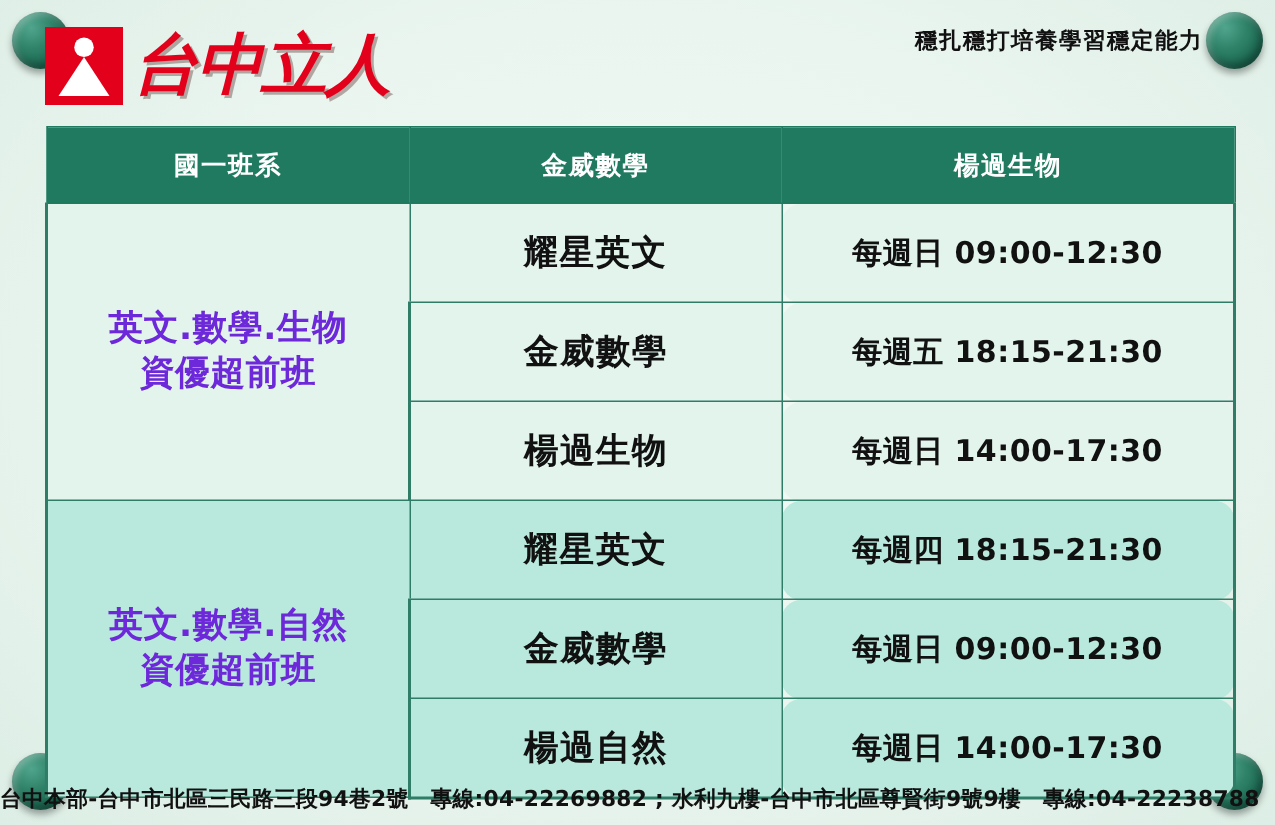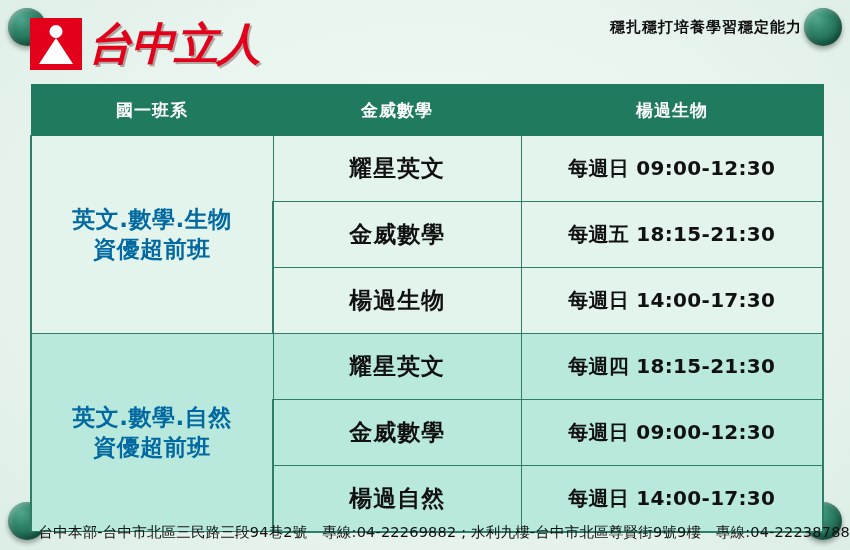--- a/index.html
+++ b/index.html
@@ -142,21 +142,21 @@
     letter-spacing: 1px;
     border-color: #1f7a5f;
   }
   .col-class { width: 242px; }
   .col-teacher { width: 248px; }
   .col-time { width: 302px; }
 
   .group-cell {
     font-size: 23px;
     font-weight: bold;
-    color: #0369a1;
+    color: #6d28d9;
     line-height: 1.28;
     letter-spacing: 0.5px;
   }
   .teacher-cell {
     font-size: 23px;
     font-weight: bold;
     color: #111111;
     letter-spacing: 1px;
   }
   .time-cell {
@@ -168,31 +168,31 @@
 
   tr.row { height: 66px; }
 
   
   .g0 td { background: #e2f4ec; }
   .g1 td { background: #b9e8dc; }
 
   tr.group-start td { border-top: 3px solid #2f7d66; }
   #schedule tbody tr:last-child td { border-bottom: 2px solid #2f7d66; }
   #schedule tbody td:first-child { border-left: 2px solid #2f7d66; }
-  #schedule tbody td:last-child { border-right: 2px solid #2f7d66; }
+  #schedule tbody td:last-child { border-right: 2px solid #2f7d66; border-radius: 13px; }
 
   
   #footer {
     position: absolute;
     left: 0;
     bottom: 8px;
     width: 850px;
-    text-align: right;
+    text-align: left;
     font-size: 14.5px;
-    font-weight: normal;
+    font-weight: bold;
     color: #111111;
     letter-spacing: 0.2px;
     white-space: nowrap;
   }
 </style>
 </head>
 <body>
 
 <div id="poster">
 

